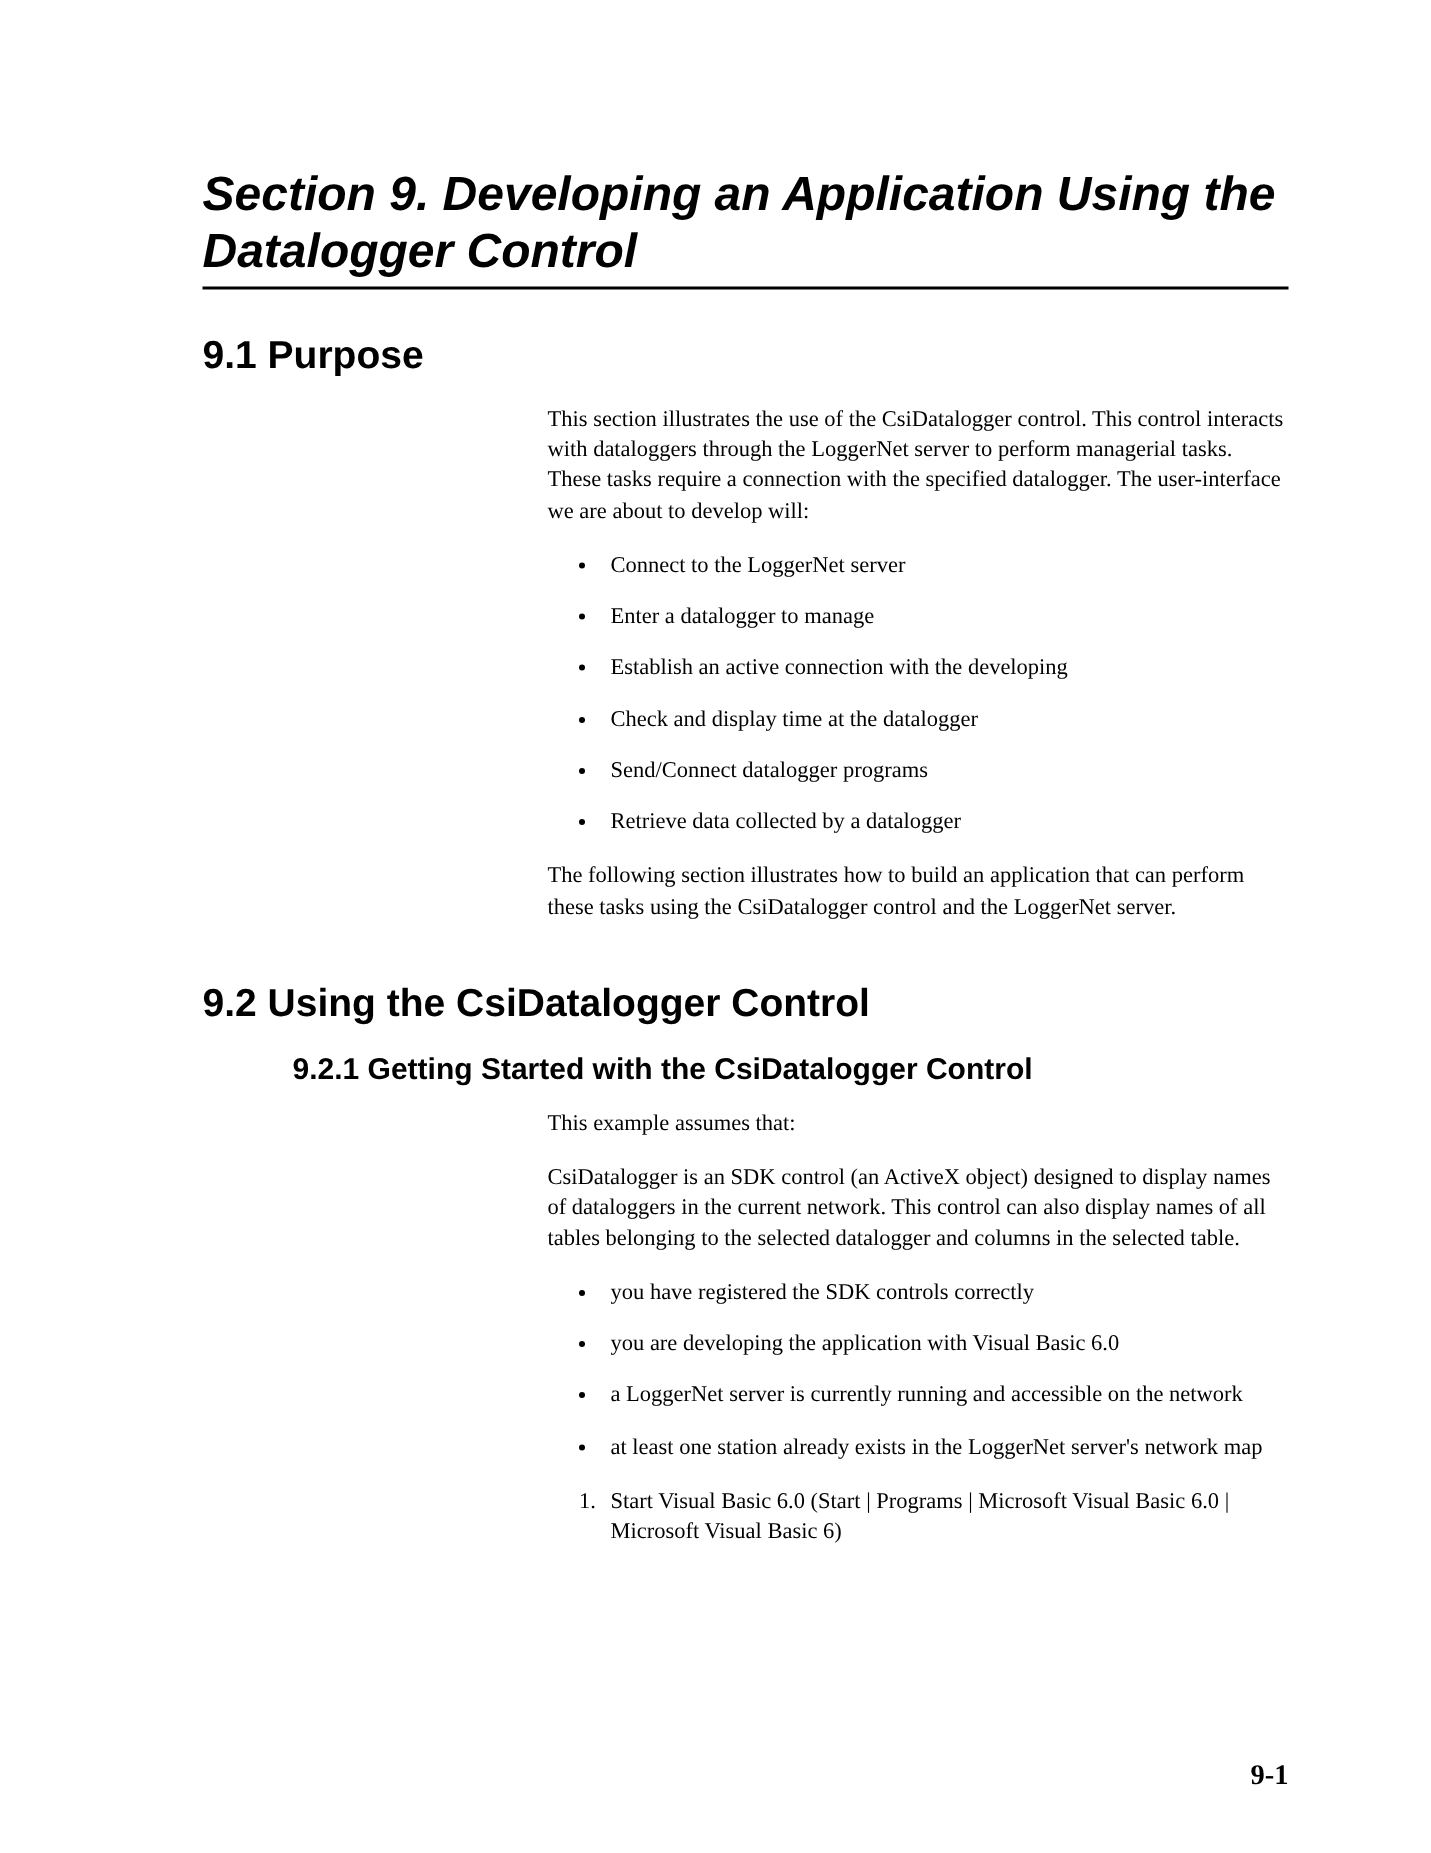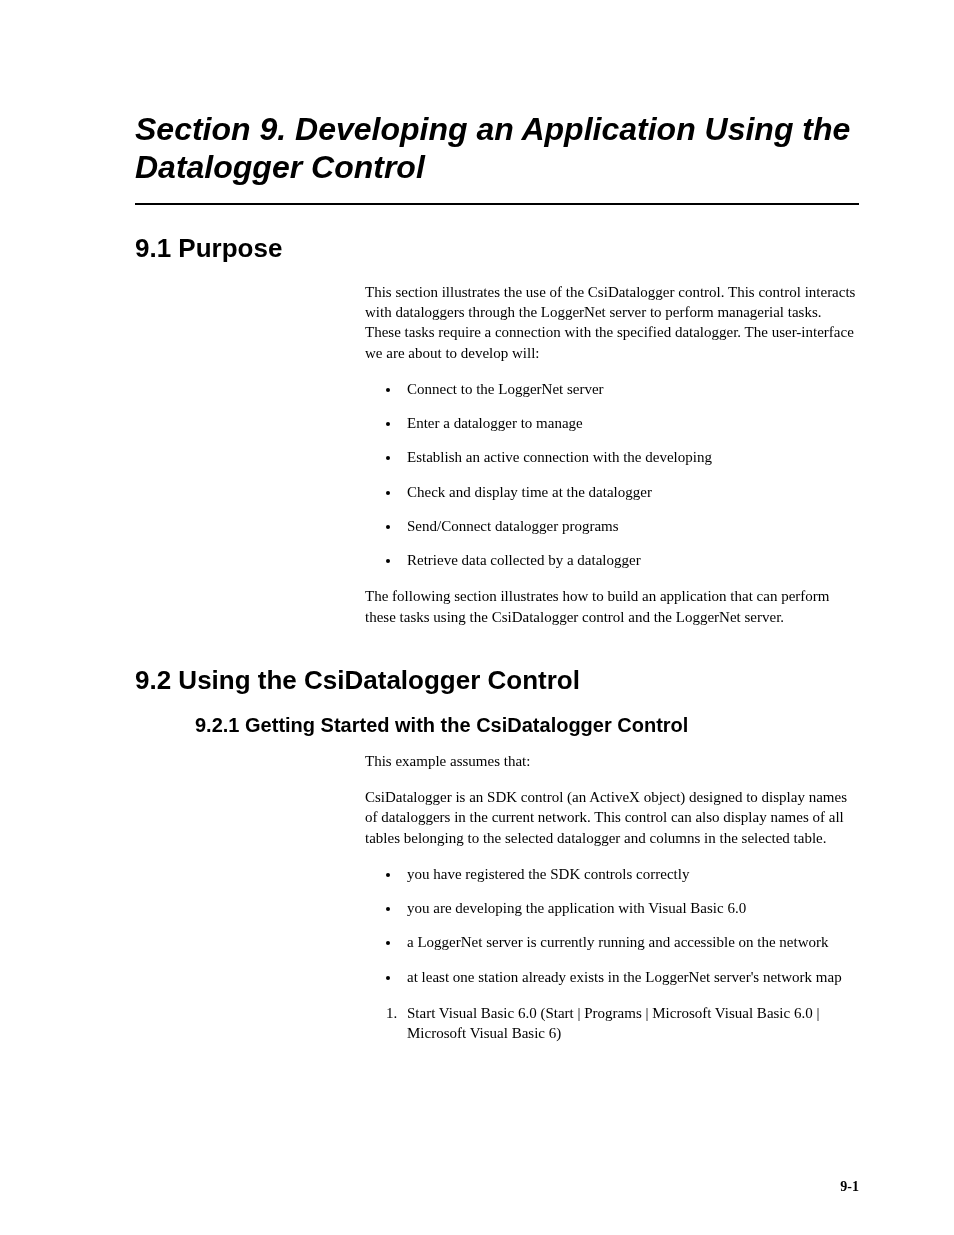--- a/index.html
+++ b/index.html
@@ -12,21 +12,21 @@
       position: relative;
       padding: 110px 95px 70px 135px;
     }
     .section-title {
       font-family: Arial, Helvetica, sans-serif;
       font-weight: bold;
       font-style: italic;
       font-size: 32px;
       line-height: 1.2;
       border-bottom: 2px solid #000;
-      padding-bottom: 16px;
+      padding-bottom: 4px;
       margin-bottom: 28px;
     }
     .h2 {
       font-family: Arial, Helvetica, sans-serif;
       font-weight: bold;
       font-size: 26px;
       margin-bottom: 18px;
     }
     .h3 {
       font-family: Arial, Helvetica, sans-serif;
@@ -53,21 +53,21 @@
       margin-bottom: 16px;
     }
     ol.steps li { padding-left: 6px; margin-bottom: 14px; }
     .section-gap { height: 22px; }
     .page-num {
       position: absolute;
       bottom: 40px;
       right: 95px;
       font-family: "Times New Roman", serif;
       font-weight: bold;
-      font-size: 14px;
+      font-size: 19px;
     }
   </style>
 </head>
 <body>
 
 <h1 class="section-title">Section 9.  Developing an Application Using the Datalogger Control</h1>
 
 <h2 class="h2">9.1  Purpose</h2>
 
 <div class="body-block">

